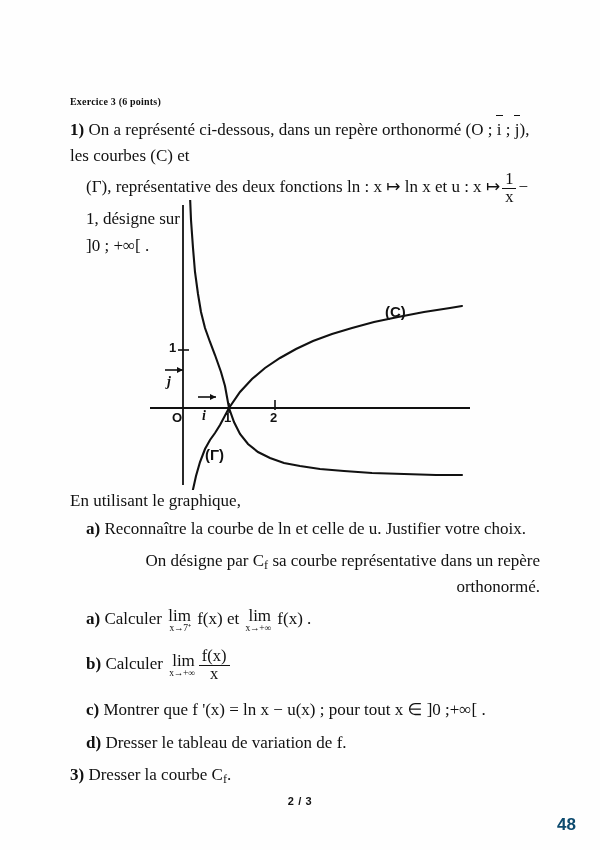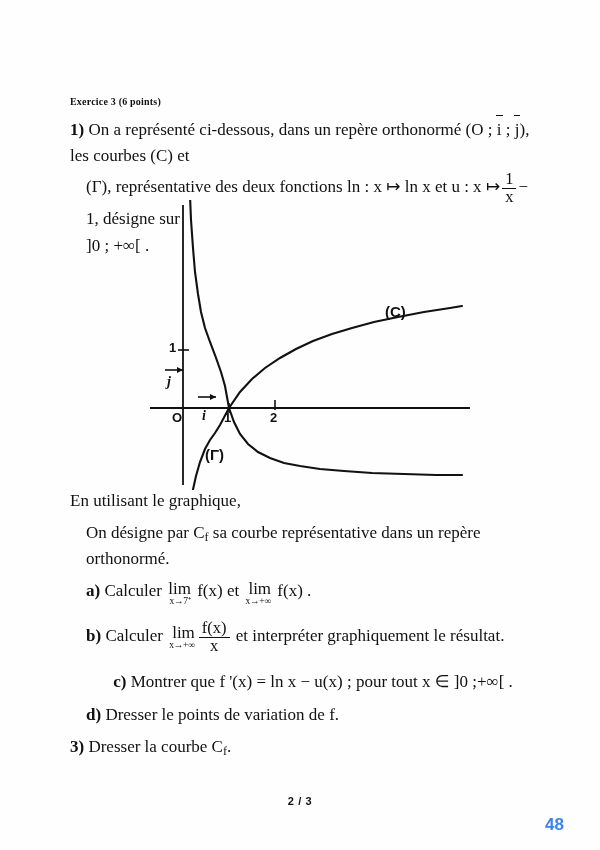--- a/index.html
+++ b/index.html
@@ -120,26 +120,26 @@
     width: 600px;
     text-align: center;
     font-family: "Liberation Sans", sans-serif;
     font-size: 11px;
     font-weight: bold;
     letter-spacing: 0.6px;
     color: #111;
   }
   .corner-num {
     position: absolute;
-    right: 36px;
+    right: 24px;
     top: 815px;
     font-family: "Liberation Sans", sans-serif;
     font-size: 17px;
     font-weight: bold;
-    color: #3b82f6;
+    color: #0c4a6e;
   }
 </style>
 </head>
 <body>
 
 <div class="page">
 
   <div class="content">
 
     <div class="ex-title">Exercice 3 (6 points)</div>
@@ -200,45 +200,49 @@
 
       <text class="axvec" x="202" y="212" dy="8">i</text>
       <text class="axvec" x="167" y="186">j</text>
     </svg>
   </div>
 
   <div class="content" style="top:488px;">
 
     <div class="q">En utilisant le graphique,</div>
 
-
-
-
-    <div class="q indent1" style="margin-top:6px;">
+    <div class="q indent1">
+      <span class="lbl">a)</span>
+      <span>Reconnaître la courbe de ln et celle de u. Justifier votre choix.</span>
+    </div>
+
+
+
+    <div class="q indent1" style="margin-top:6px;text-align:right;">
       <span>On désigne par C</span><span class="sub-c">f</span><span> sa courbe représentative dans un repère orthonormé.</span>
     </div>
 
     <div class="q indent1" style="margin-top:6px;">
       <span class="lbl">a)</span>
       <span>Calculer  </span><span class="lim"><span class="op">lim</span><span class="sub">x→7⁺</span></span><span> f(x)</span><span> et </span><span class="lim"><span class="op">lim</span><span class="sub">x→+∞</span></span><span> f(x) .</span>
     </div>
 
     <div class="q indent1" style="margin-top:14px;">
       <span class="lbl">b)</span>
-      <span>Calculer  </span><span class="lim"><span class="op">lim</span><span class="sub">x→+∞</span></span><span class="frac"><span class="num">f(x)</span><span class="den">x</span></span><span>  et interpréter graphiquement le résultat.</span>
-    </div>
-
-    <div class="q indent1" style="margin-top:14px;text-align:center;">
+      <span>Calculer  </span><span class="lim"><span class="op">lim</span><span class="sub">x→+∞</span></span><span class="frac"><span class="num">f(x)</span><span class="den">x</span></span>
+    </div>
+
+    <div class="q indent1" style="margin-top:14px;">
       <span class="lbl">c)</span>
       <span>Montrer que  f '(x) = ln x − u(x) ;   pour tout x ∈ </span><span>]0 ;+∞[ .</span>
     </div>
 
     <div class="q indent1" style="margin-top:7px;">
       <span class="lbl">d)</span>
-      <span>Dresser le points de variation de f.</span>
+      <span>Dresser le tableau de variation de f.</span>
     </div>
 
     <div class="q" style="margin-top:6px;">
       <span class="lbl">3)</span>
       <span>Dresser la courbe C</span><span class="sub-c">f</span><span>.</span>
     </div>
   </div>
 
   <div class="footer">2 / 3</div>
   <div class="corner-num">48</div>

